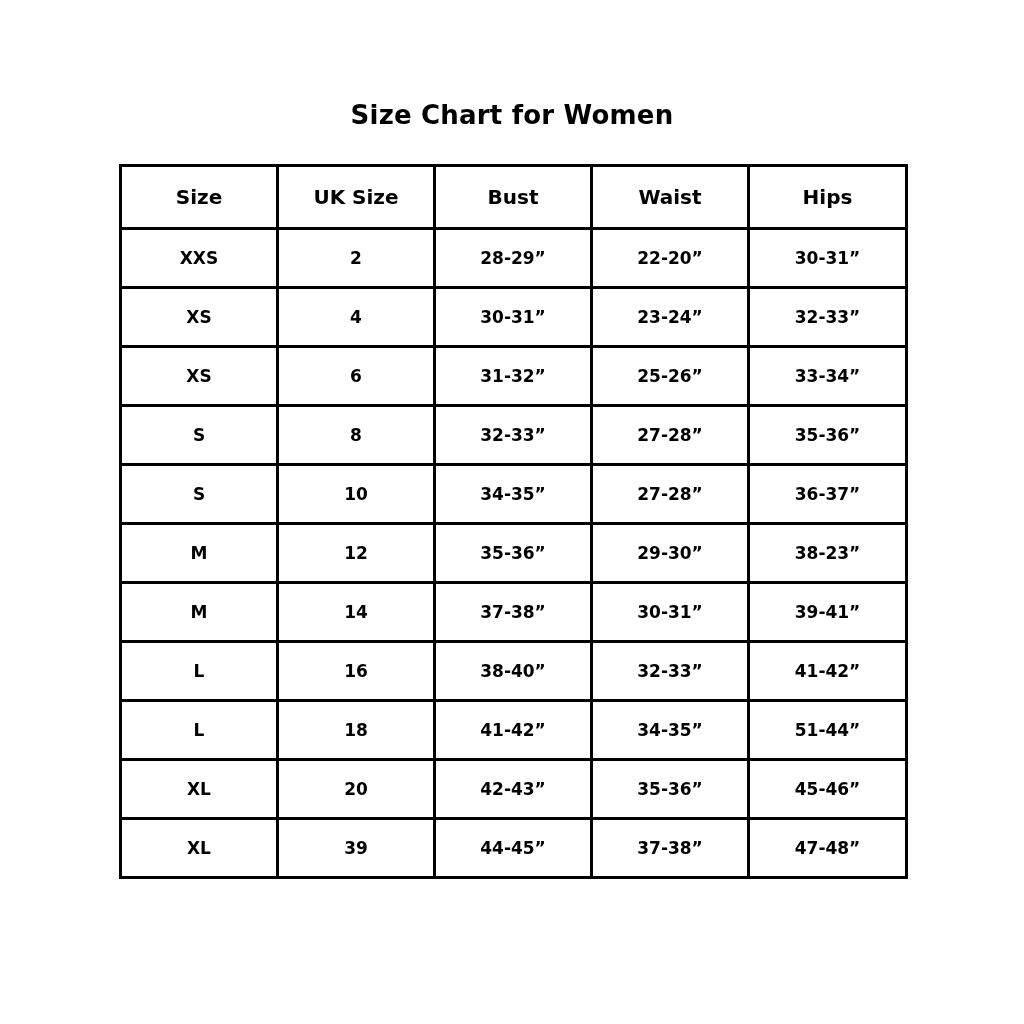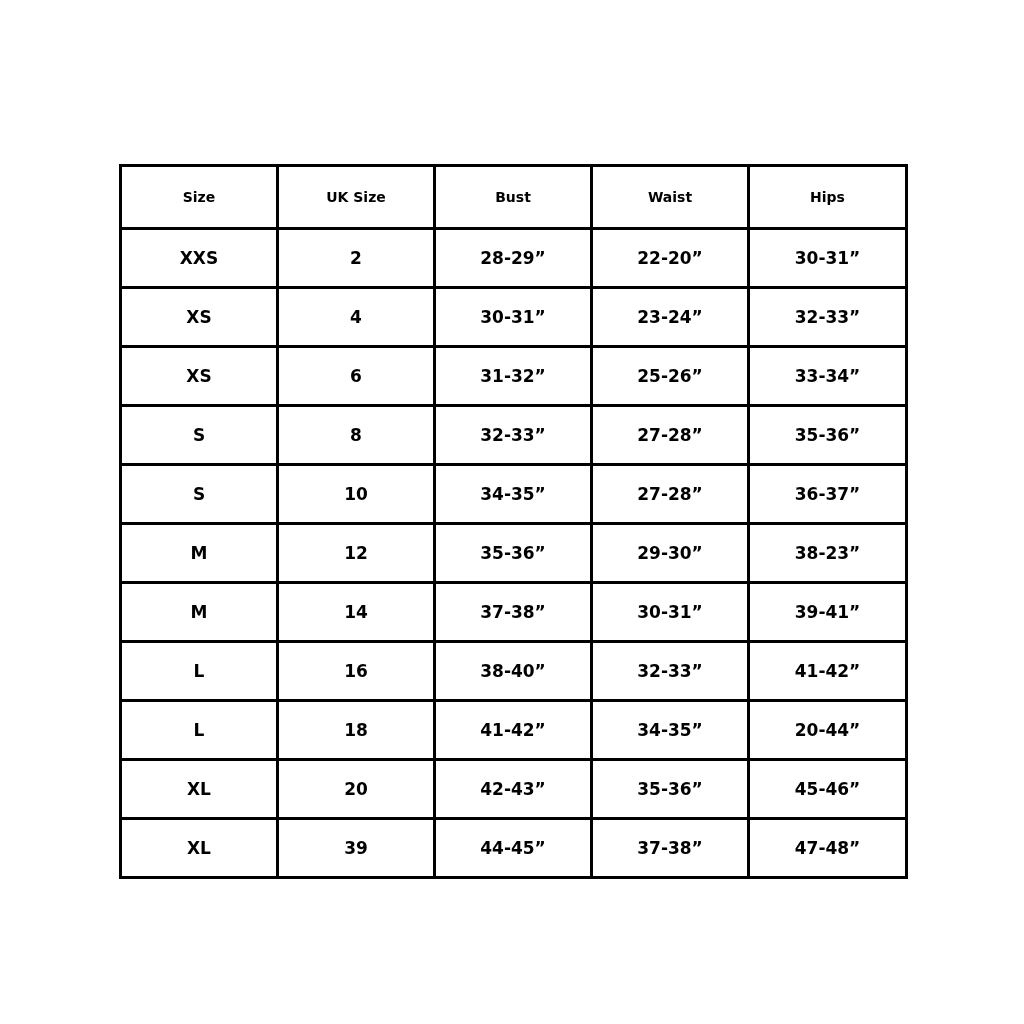--- a/index.html
+++ b/index.html
@@ -46,34 +46,35 @@
     border: 3px solid #000000;
     text-align: center;
     vertical-align: middle;
     height: 56px;
     font-size: 17px;
     font-weight: bold;
     padding: 0;
     background: #ffffff;
   }
   table.size-chart th {
-    font-size: 14px;
+    font-size: 20px;
     height: 60px;
   }
   col.c1 { width: 157px; }
   col.c2 { width: 157px; }
   col.c3 { width: 157px; }
   col.c4 { width: 157px; }
   col.c5 { width: 158px; }
 </style>
 </head>
 <body>
 
 <div class="page">
 
+  <div class="chart-title">Size Chart for Women</div>
 
   <div class="table-wrap">
     <table class="size-chart">
       <colgroup>
         <col class="c1">
           <col class="c2">
           <col class="c3">
           <col class="c4">
           <col class="c5">
       </colgroup>
@@ -141,21 +142,21 @@
           <td>16</td>
           <td>38-40”</td>
           <td>32-33”</td>
           <td>41-42”</td>
         </tr>
         <tr>
           <td>L</td>
           <td>18</td>
           <td>41-42”</td>
           <td>34-35”</td>
-          <td>20-44”</td>
+          <td>51-44”</td>
         </tr>
         <tr>
           <td>XL</td>
           <td>20</td>
           <td>42-43”</td>
           <td>35-36”</td>
           <td>45-46”</td>
         </tr>
         <tr>
           <td>XL</td>

